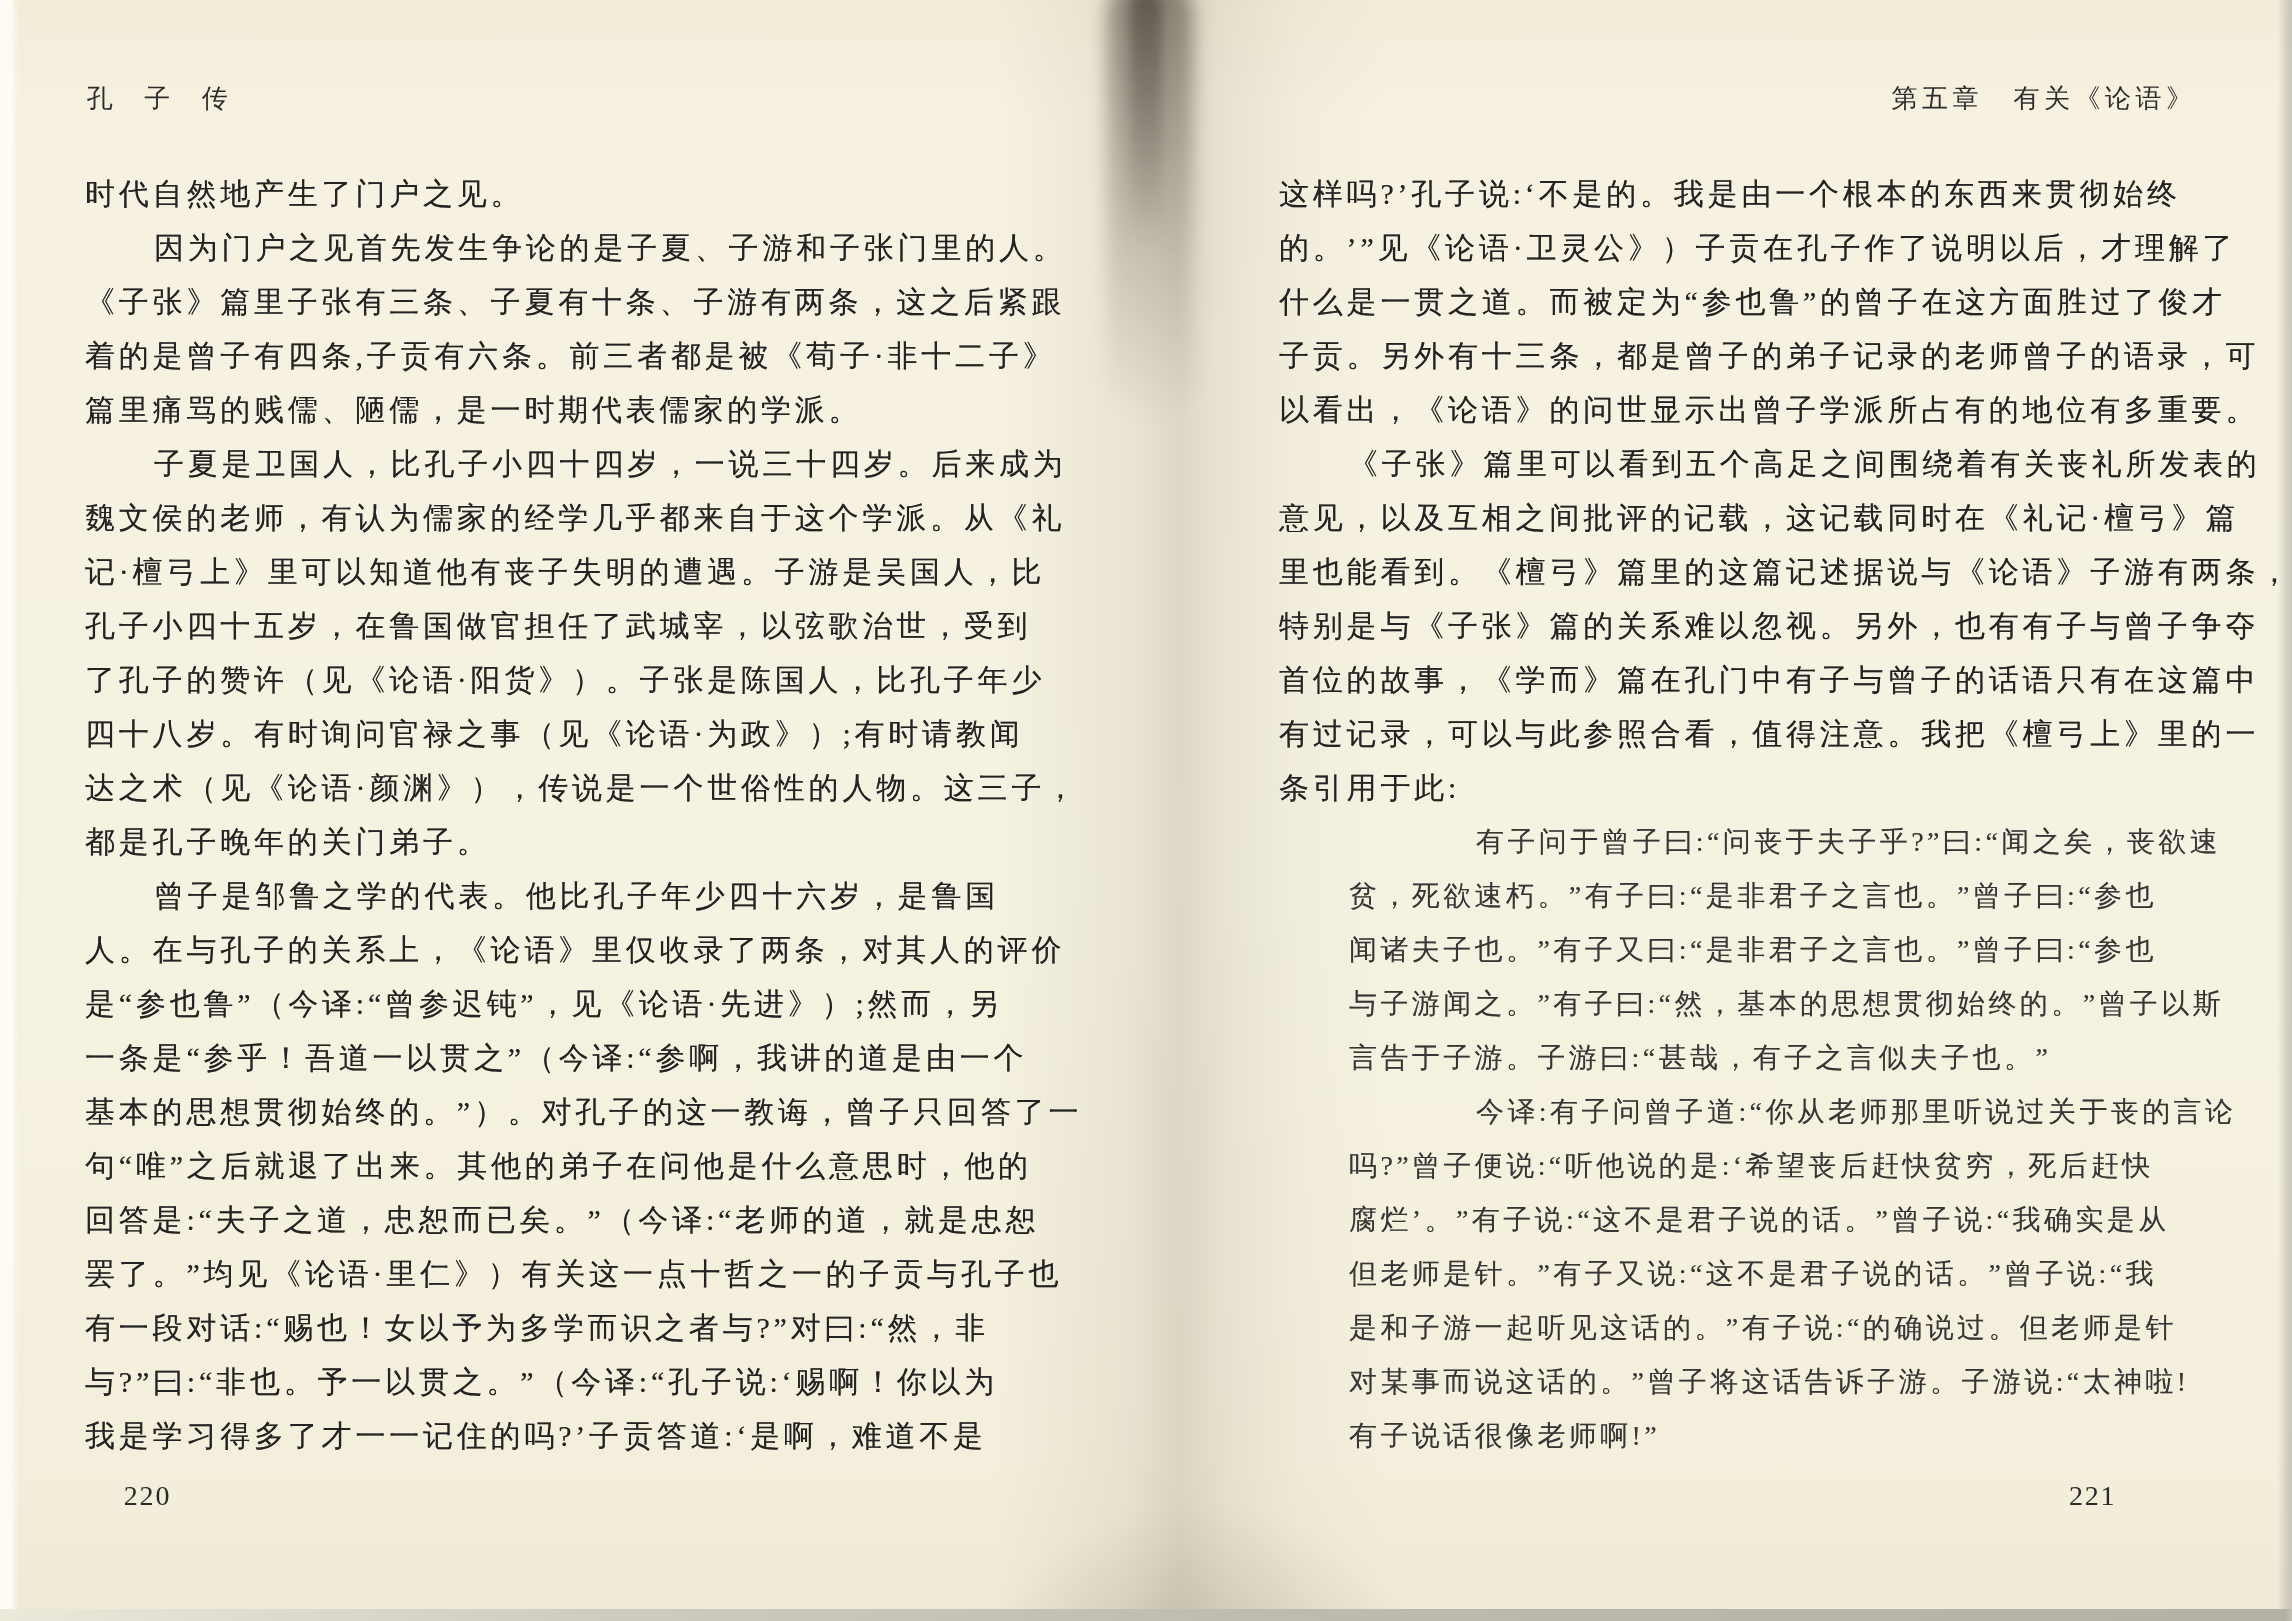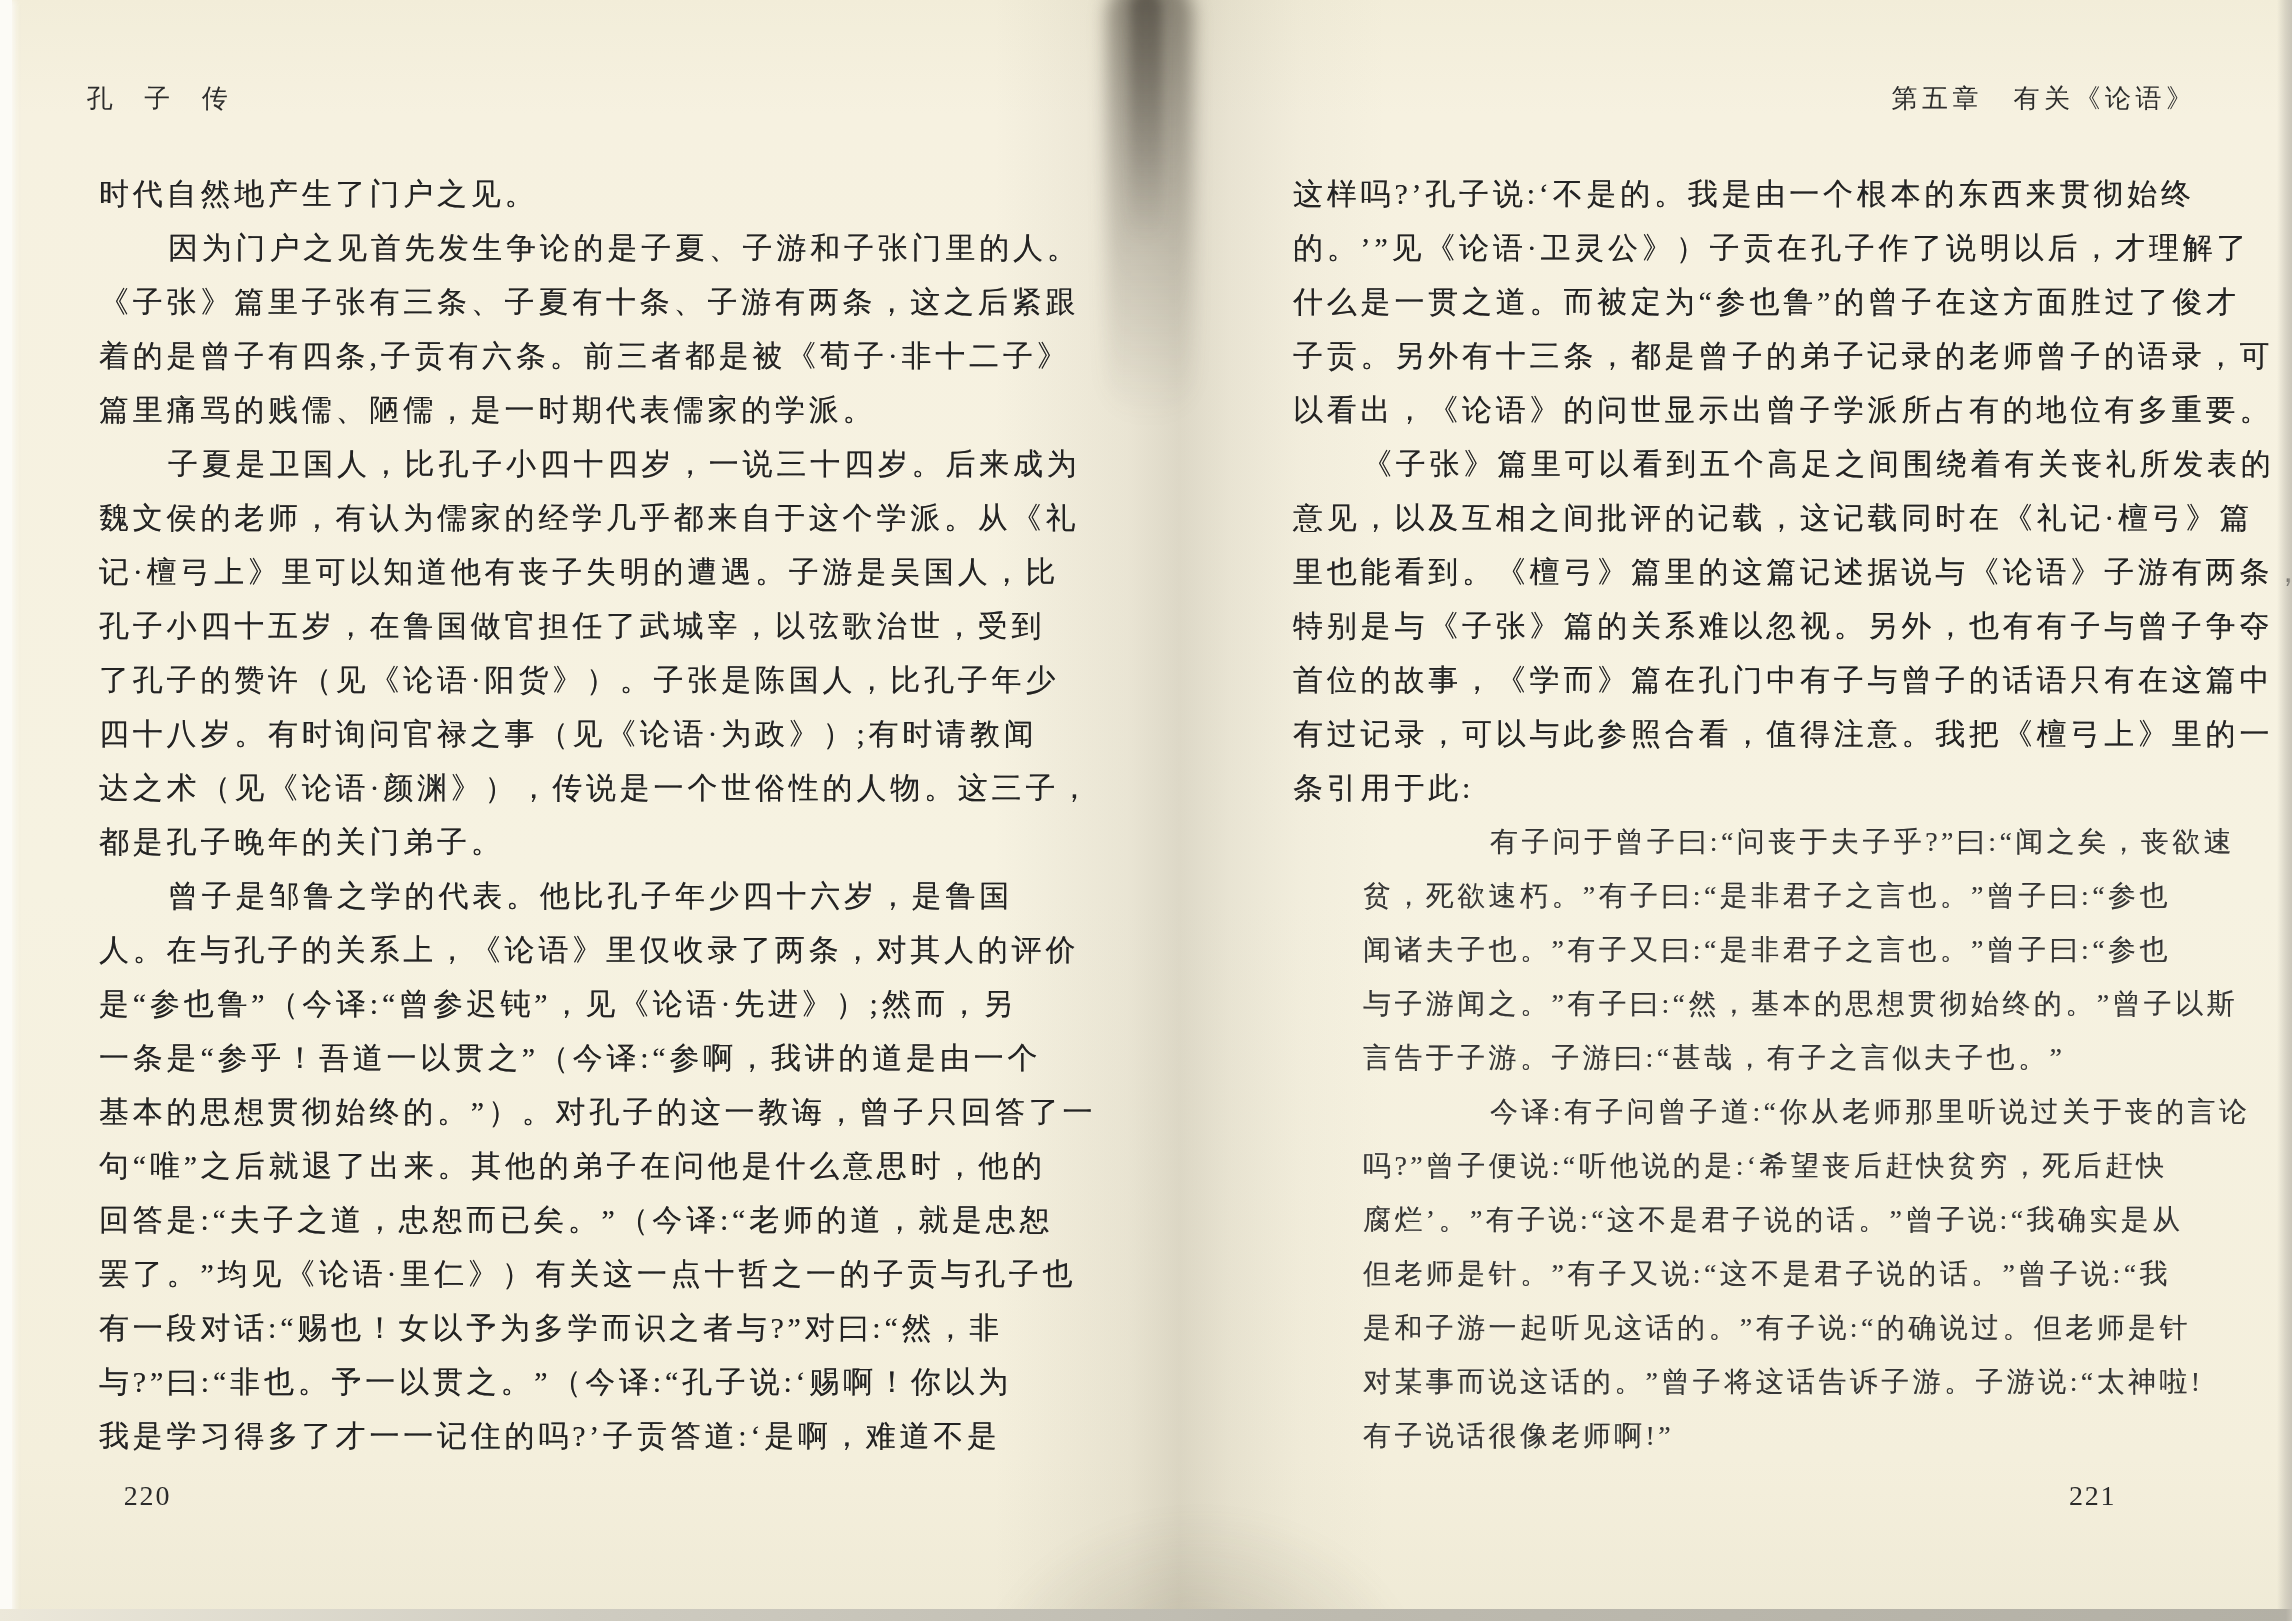--- a/index.html
+++ b/index.html
@@ -61,21 +61,21 @@
   .running-head{
     position:absolute;top:81px;font-size:26px;color:#2d2d2d;white-space:nowrap;
   }
   .running-head.left{left:1.8px;letter-spacing:12.5px;}
   .running-head.right{right:22.4px;letter-spacing:4.5px;}
   .body{
     position:absolute;top:167px;left:0;width:100%;
     font-size:30px;color:#232323;letter-spacing:3.8px;
     text-shadow:0 0 0.5px rgba(45,45,45,0.55);
   }
-  .line{height:54px;line-height:54px;white-space:nowrap;margin-left:14px;}
+  .line{height:54px;line-height:54px;white-space:nowrap;}
   .indent{text-indent:69px;}
   .quote-block{
     margin-left:70px;font-size:28px;letter-spacing:3.4px;color:#363636;
     text-shadow:0 0 0.4px rgba(60,60,60,0.4);
   }
   .qfirst{text-indent:127px;}
   .folio{
     position:absolute;top:1480px;font-size:28px;color:#2b2b2b;letter-spacing:1.8px;
   }
   .folio-left{left:1.8px;margin-left:37px;}

